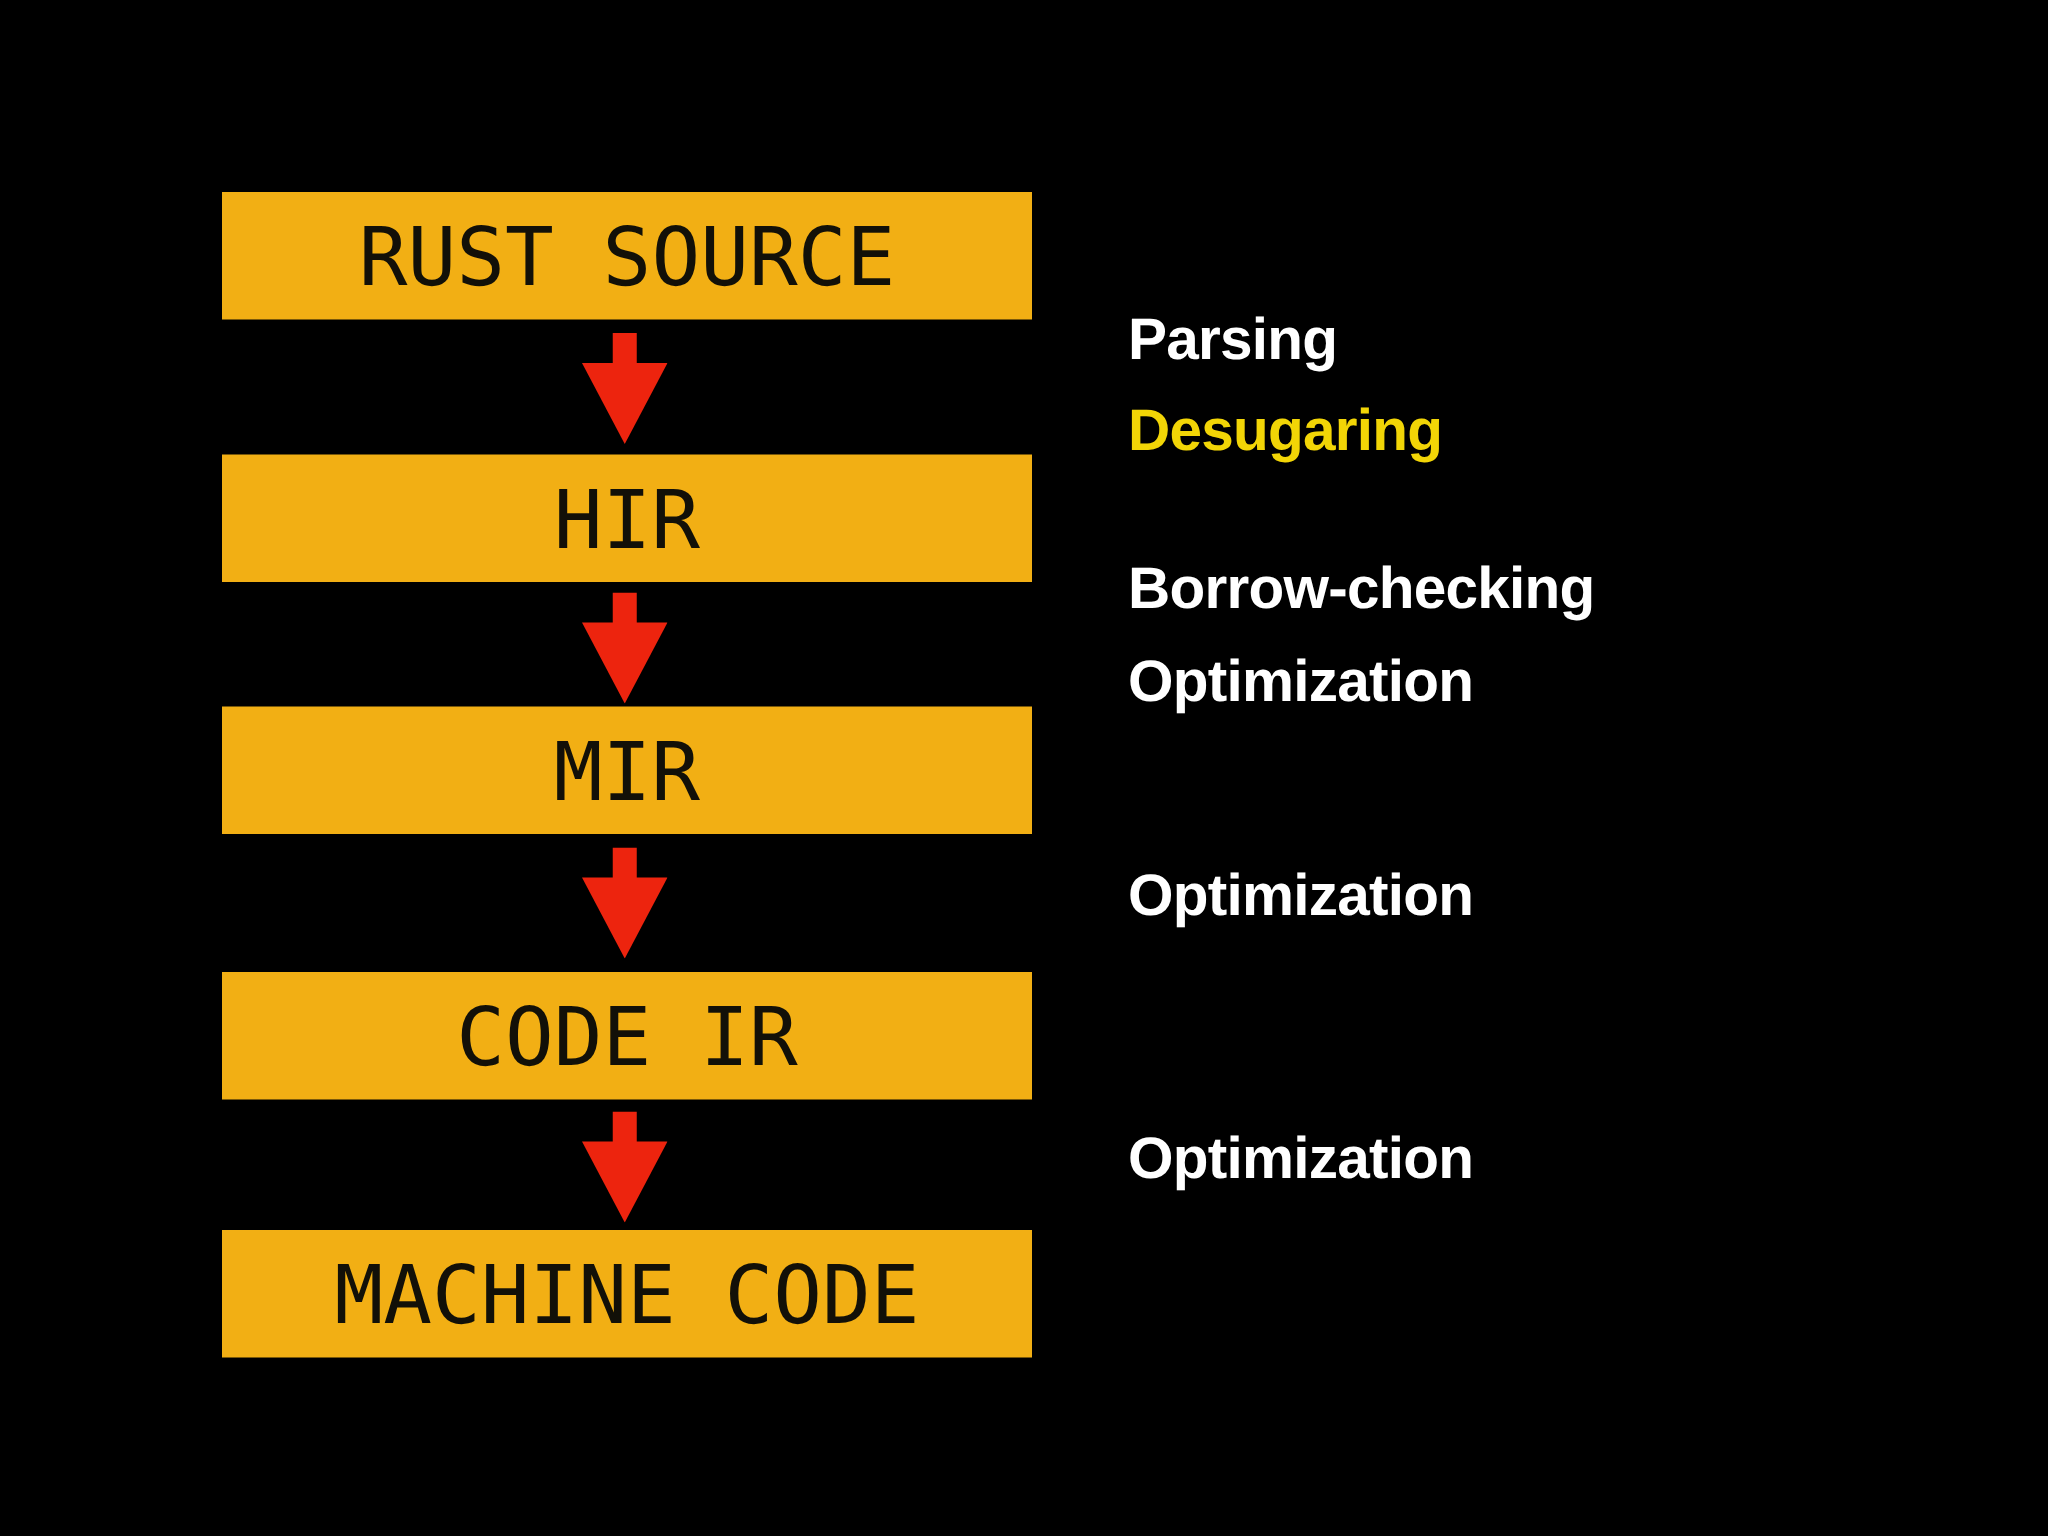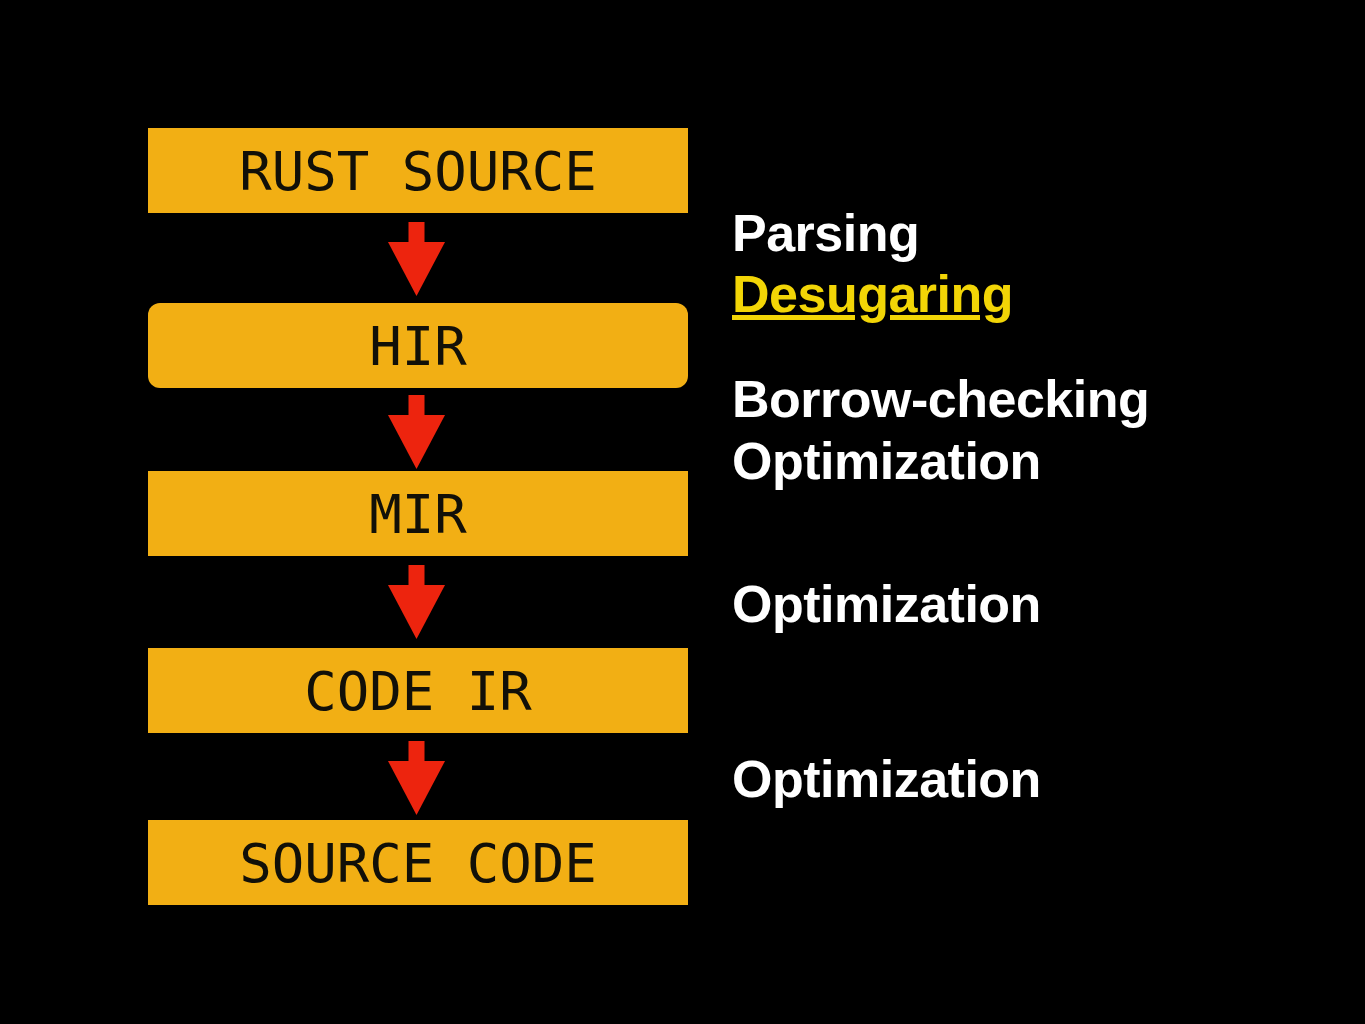--- a/index.html
+++ b/index.html
@@ -28,21 +28,21 @@
   }
   .stage-label {
     font-family: "DejaVu Sans Mono", monospace;
     font-size: 54px;
     font-weight: normal;
     color: var(--box-text, #121008);
     white-space: nowrap;
     padding-top: 2px;
   }
   .b0 { top: 128px; }
-  .b1 { top: 303px; border-radius: 12px; }
+  .b1 { top: 303px; }
   .b2 { top: 471px; }
   .b3 { top: 648px; }
   .b4 { top: 820px; }
 
   
   .arrow {
     position: absolute;
     left: 388px;
     width: 57px;
     height: 74px;
@@ -54,33 +54,33 @@
     fill: var(--arrow-red, #ED240E);
   }
   .a0 { top: 222px; }
   .a1 { top: 395px; }
   .a2 { top: 565px; }
   .a3 { top: 741px; }
 
   
   .annotation {
     position: absolute;
-    left: 732px;
-    font-size: 52px;
+    left: 752px;
+    font-size: 39px;
     font-weight: bold;
     line-height: 1;
     letter-spacing: -0.5px;
     color: var(--label-white, #FFFFFF);
     white-space: nowrap;
   }
   .annotation.highlight {
     color: var(--label-yellow, #F2D506);
   }
   .l0 { top: 207px; }
-  .l1 { top: 268px; text-decoration: underline; }
+  .l1 { top: 268px; }
   .l2 { top: 373px; }
   .l3 { top: 435px; }
   .l4 { top: 578px; }
   .l5 { top: 753px; }
 </style>
 </head>
 <body>
 
 <div class="slide">
 
@@ -124,21 +124,21 @@
     </div>
 
     <div class="arrow a3">
       <svg viewBox="0 0 57 74" xmlns="http://www.w3.org/2000/svg">
         <rect x="20.5" y="0" width="16" height="22"></rect>
         <polygon points="0,20 57,20 28.5,74"></polygon>
       </svg>
     </div>
 
     <div class="stage-box b4">
-      <span class="stage-label">SOURCE CODE</span>
+      <span class="stage-label">MACHINE CODE</span>
     </div>
 
   </div>
 
   <div>
     <div class="annotation l0">Parsing</div>
     <div class="annotation l1 highlight">Desugaring</div>
     <div class="annotation l2">Borrow-checking</div>
     <div class="annotation l3">Optimization</div>
     <div class="annotation l4">Optimization</div>

